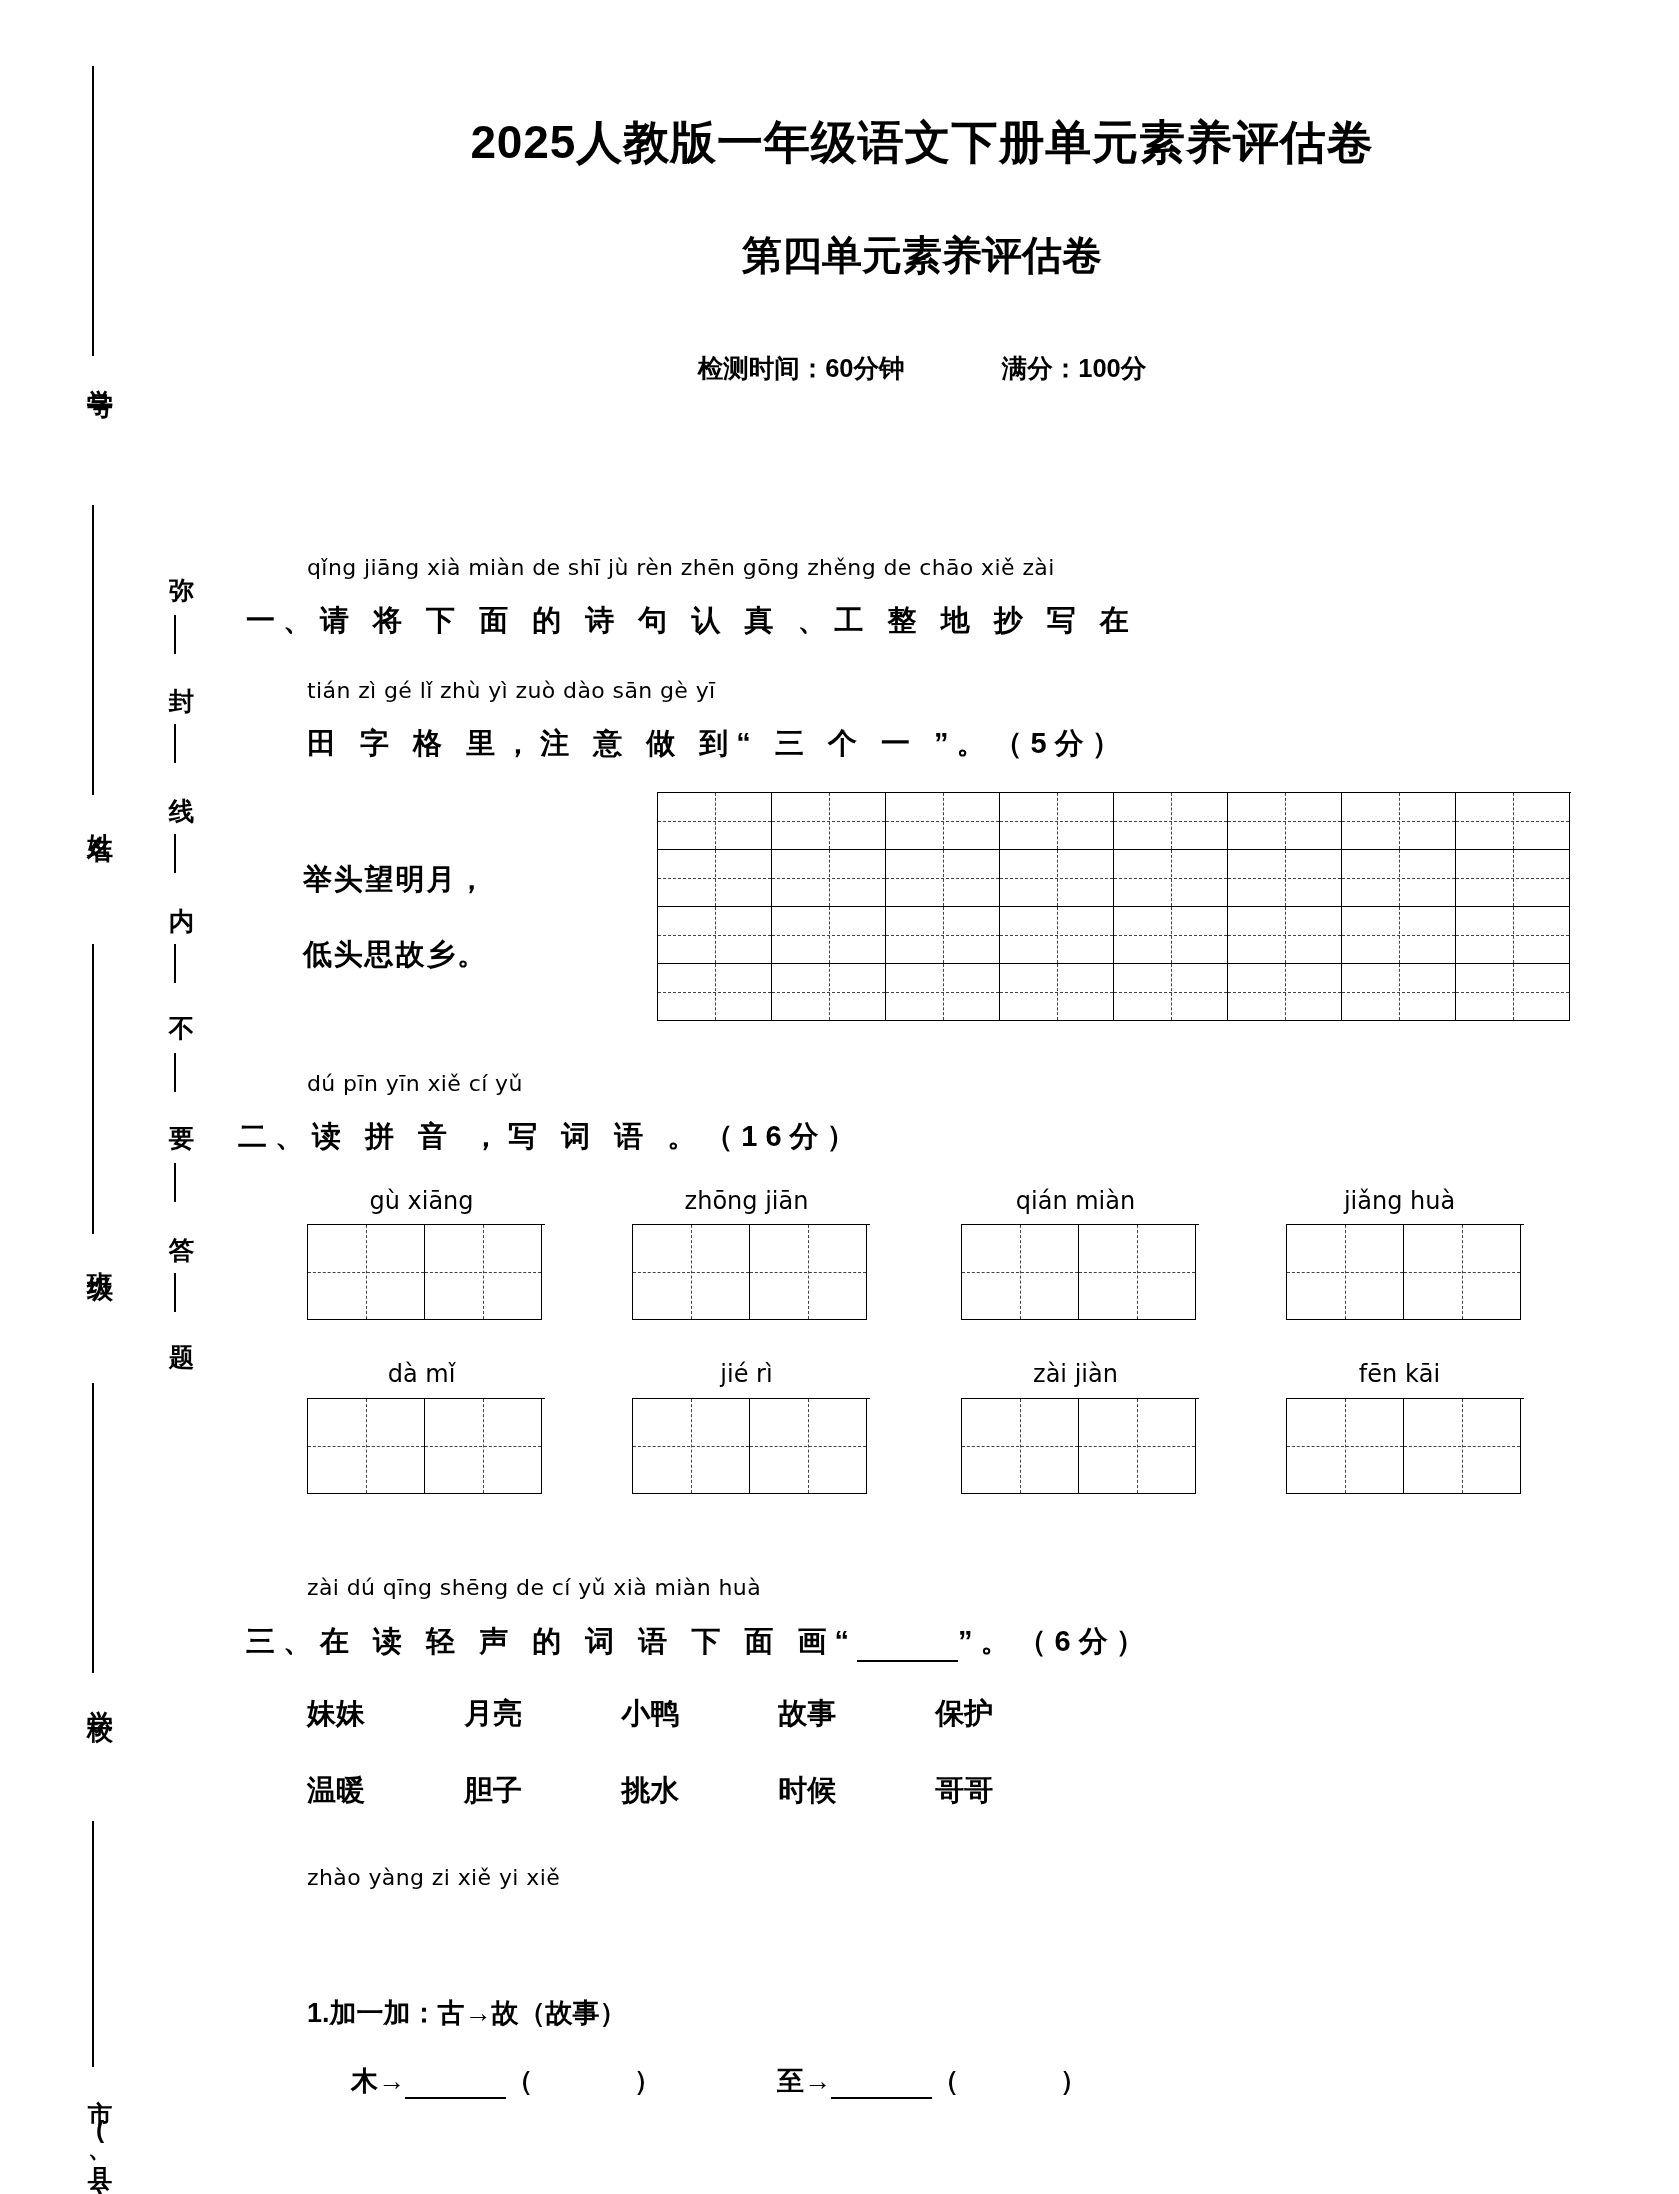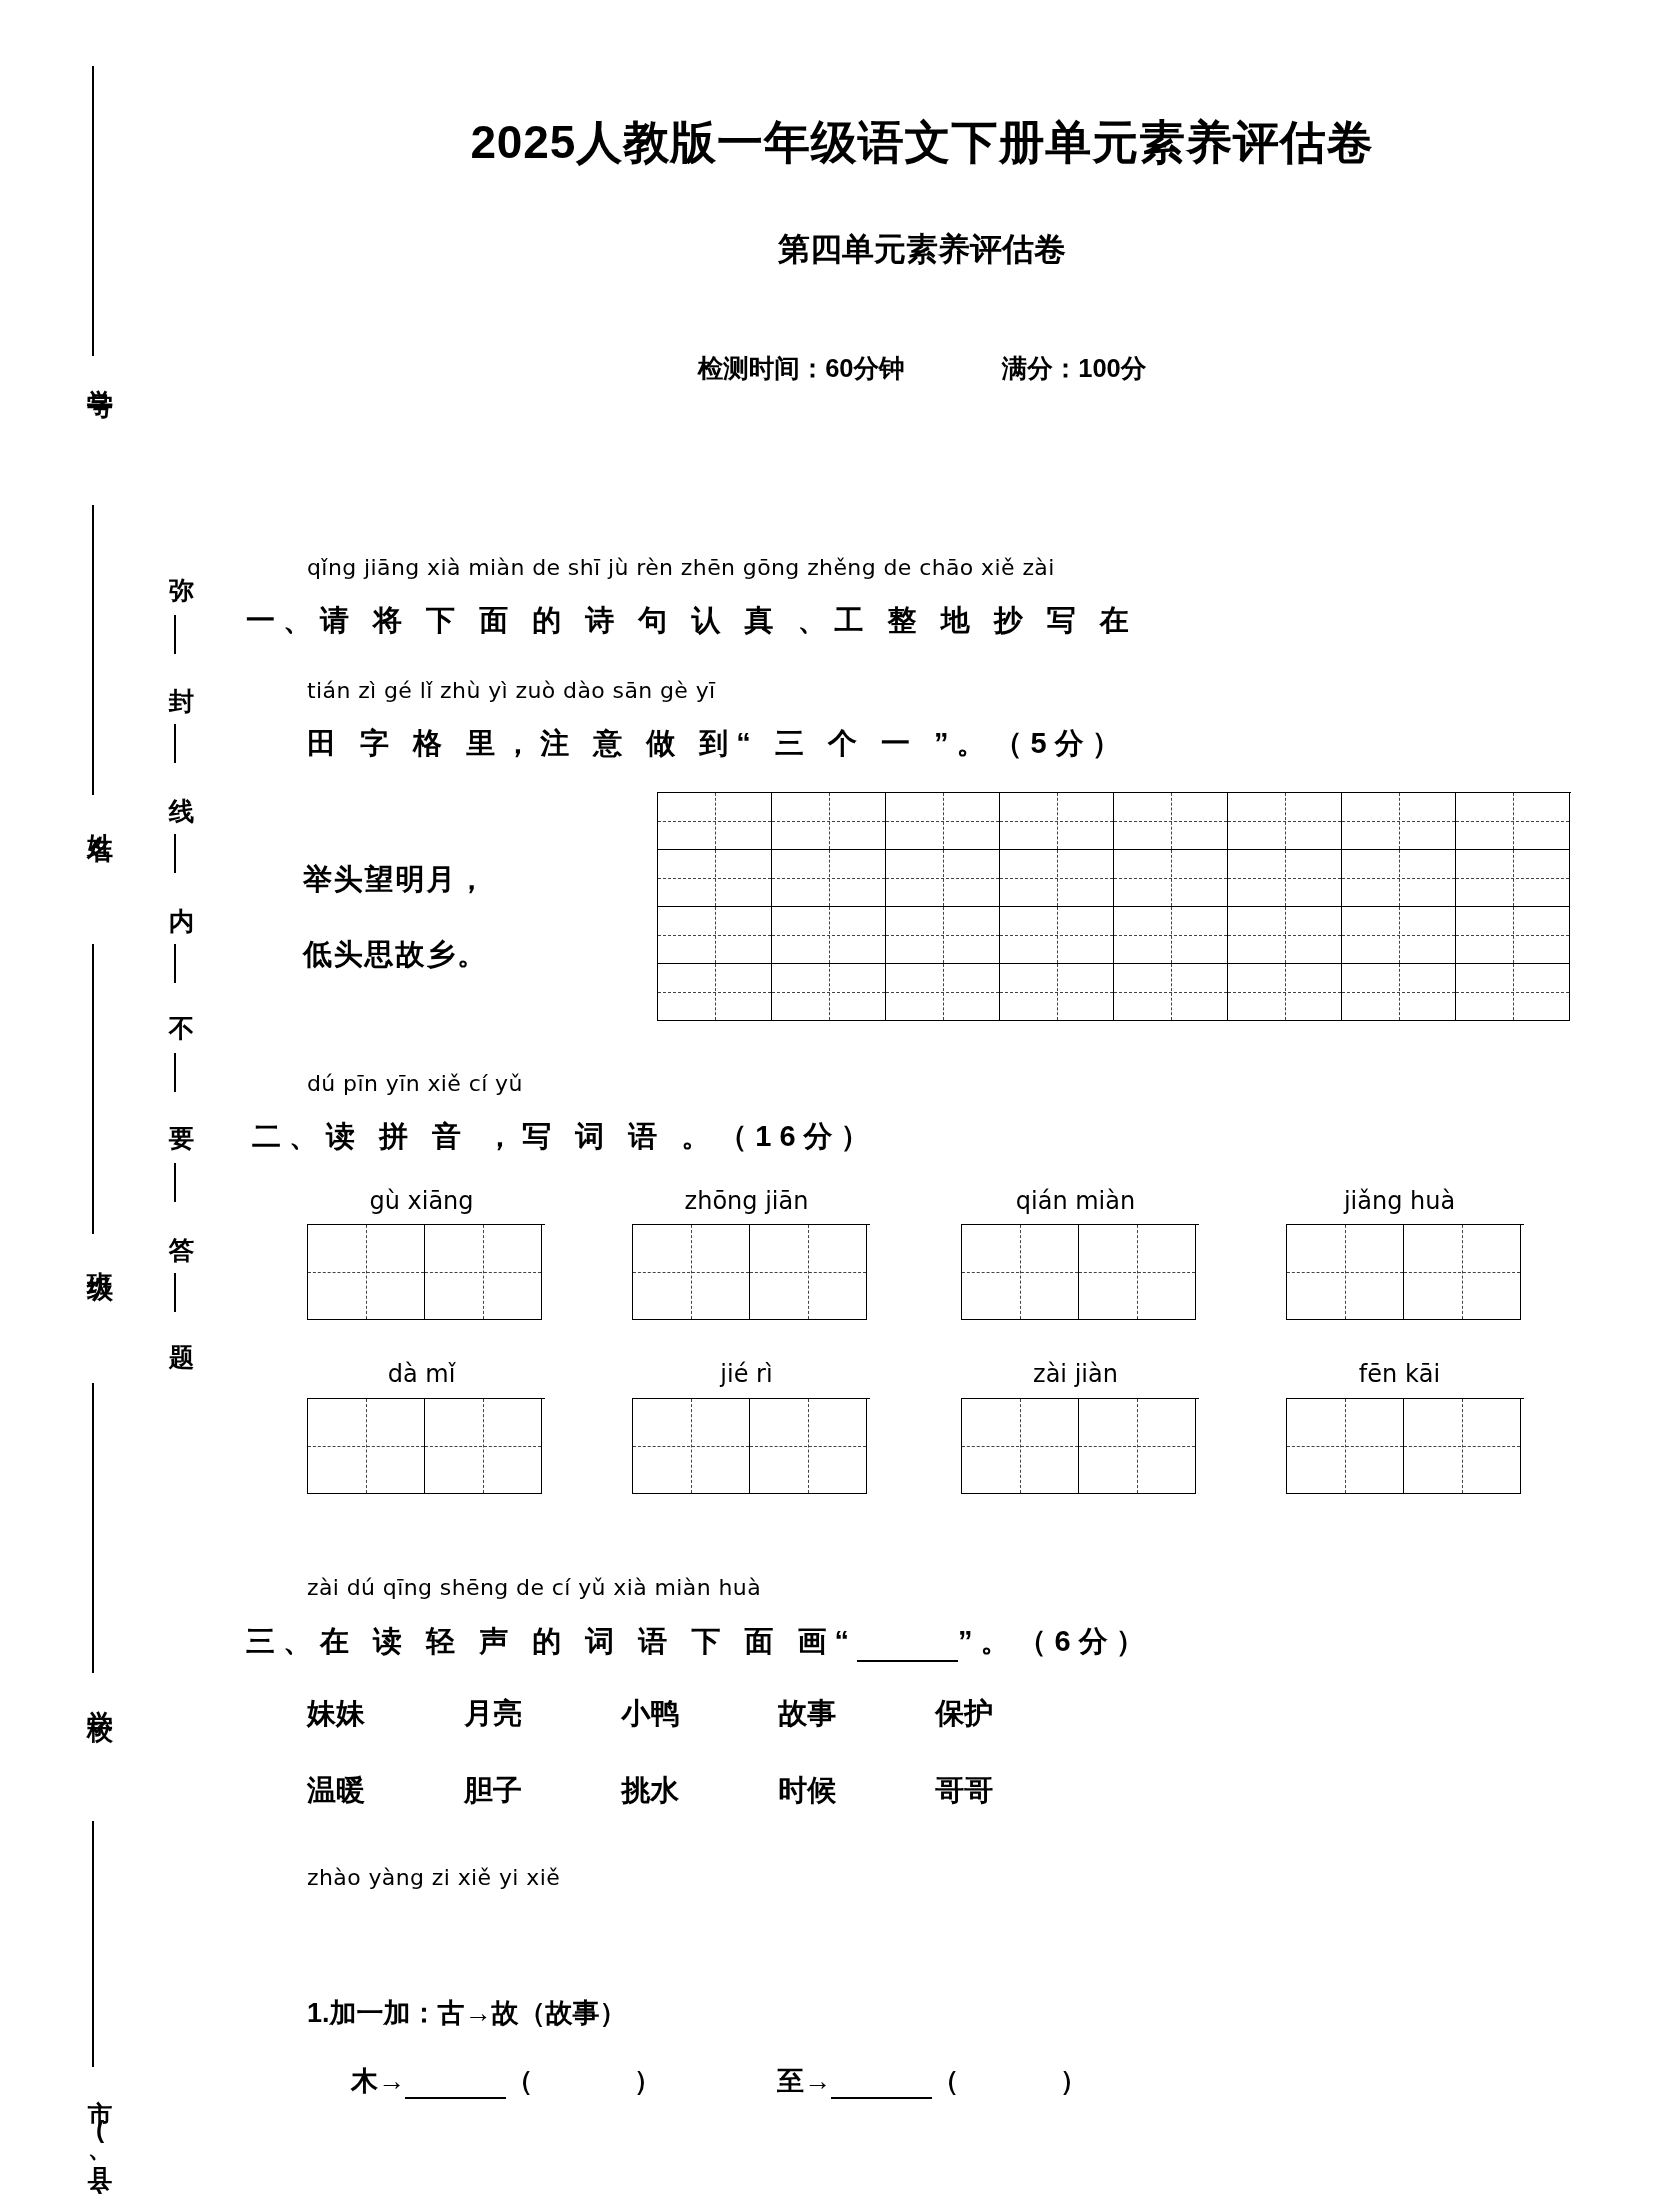--- a/index.html
+++ b/index.html
@@ -55,21 +55,21 @@
     letter-spacing: 0.9px;
   }
   .sub-title {
     position: absolute;
     left: 246px;
     top: 228px;
     width: 1352px;
     text-align: center;
     font-family: "Liberation Sans", sans-serif;
     font-weight: bold;
-    font-size: 32px;
+    font-size: 40px;
   }
   .exam-meta {
     position: absolute;
     left: 246px;
     top: 351px;
     width: 1352px;
     text-align: center;
     font-family: "Liberation Sans", sans-serif;
     font-weight: bold;
     font-size: 25.5px;
@@ -276,21 +276,21 @@
     <div class="cell" style="width:114px; height:57px;"></div>
     <div class="cell" style="width:114px; height:57px;"></div>
     <div class="cell" style="width:114px; height:57px;"></div>
     <div class="cell" style="width:114px; height:57px;"></div>
     <div class="cell" style="width:114px; height:57px;"></div>
     <div class="cell" style="width:114px; height:57px;"></div>
     <div class="cell" style="width:114px; height:57px;"></div>
   </div>
 
   <div class="pinyin-line" style="left:307px; top:1071px;">dú  pīn  yīn    xiě  cí  yǔ</div>
-  <div class="q-line spaced" style="left:252px; top:1117px;">二、读 拼 音 ，写 词 语 。（16分）</div>
+  <div class="q-line spaced" style="left:238px; top:1117px;">二、读 拼 音 ，写 词 语 。（16分）</div>
 
   <div class="word-pinyin" style="left:303px; top:1187px; width:237px;">gù   xiāng</div>
   <div class="grid" style="left:307px; top:1224px; width:237px;">
     <div class="cell" style="width:117px; height:95px;"></div>
     <div class="cell" style="width:117px; height:95px;"></div>
   </div>
 
   <div class="word-pinyin" style="left:628px; top:1187px; width:237px;">zhōng  jiān</div>
   <div class="grid" style="left:632px; top:1224px; width:237px;">
     <div class="cell" style="width:117px; height:95px;"></div>

